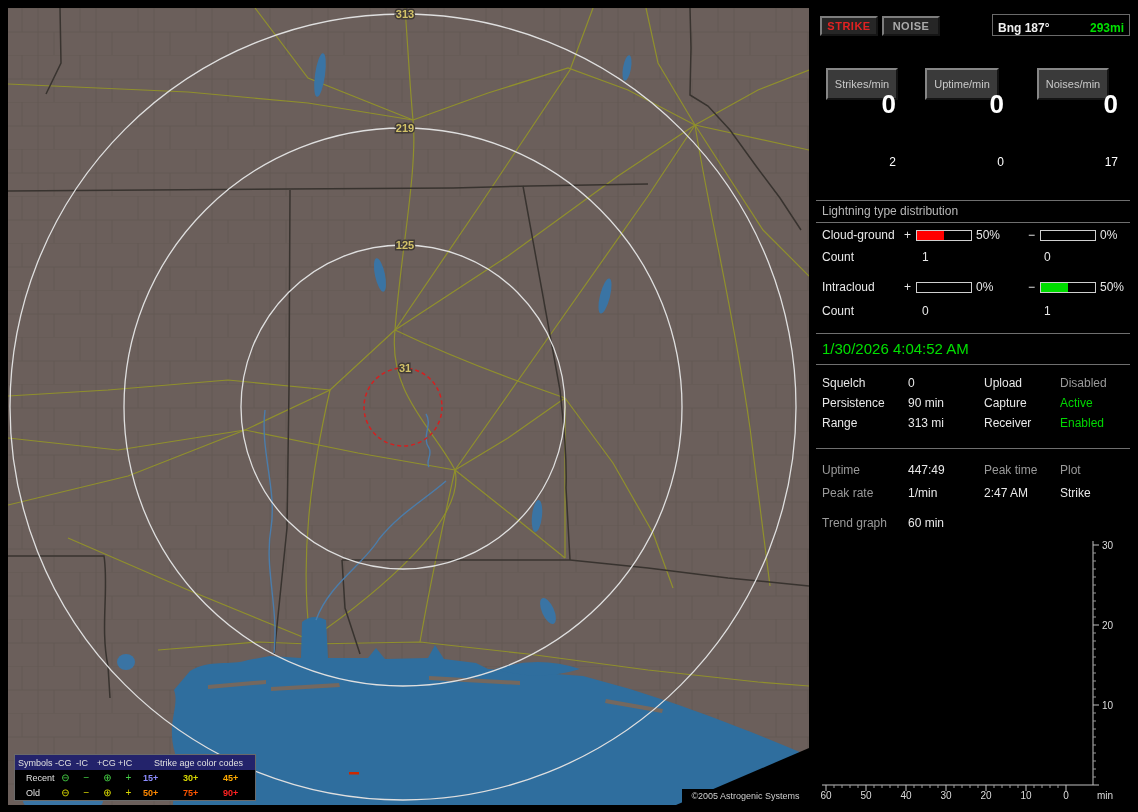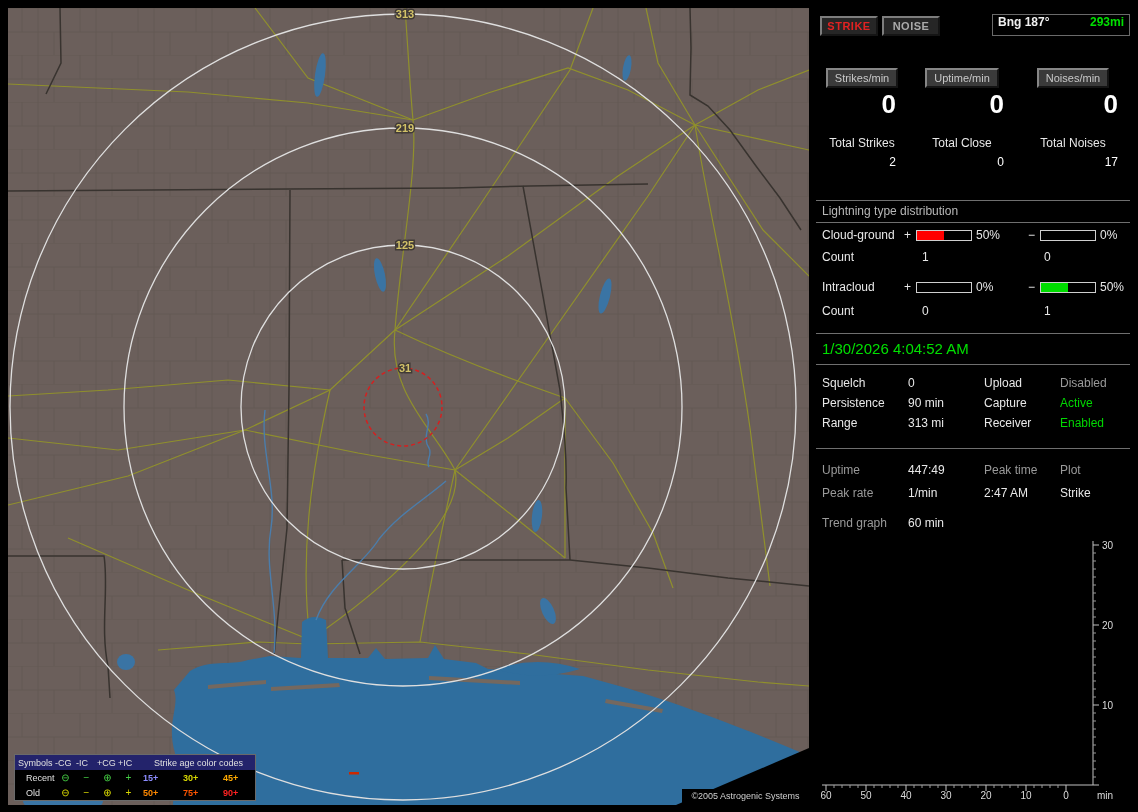--- a/index.html
+++ b/index.html
@@ -9,26 +9,26 @@
 #panel{position:absolute;left:816px;top:8px;width:314px;height:797px;background:#000}
 .abs{position:absolute}
 .lbl{font-size:12px;color:#e8e8e8;white-space:nowrap}
 .b{font-weight:normal}
 .dim{color:#9a9a9a}
 .grn{color:#00d800}
 .sep{left:0;width:314px;height:1px;background:#6f6f6f}
 .tbtn{position:absolute;width:58px;height:20px;background:#262626;border:2px solid;border-color:#7d7d7d #151515 #151515 #7d7d7d;font-family:inherit;font-size:11px;font-weight:bold;letter-spacing:.5px;cursor:pointer}
 .tbtn.strike{color:#e22222}
 .tbtn.noise{color:#aaa}
-.bng{width:138px;height:22px;background:#000;border:1px solid #6a6a6a;display:flex;justify-content:space-between;align-items:flex-start;padding:0 5px;font-size:12px}
+.bng{width:138px;height:22px;background:#000;border:1px solid #6a6a6a;display:flex;justify-content:space-between;align-items:flex-end;padding:0 5px;font-size:12px}
 .bng .lab{color:#f0f0f0;font-weight:bold}
 .bng .dist{color:#00e000;font-weight:bold}
 .statrow{left:0;width:314px;display:grid;grid-template-columns:92px 108px 114px}
 .scol{text-align:center}
-.ratehdr{display:inline-block;background:#3a3a3a;color:#c9c9c9;font-size:11px;padding:2px 7px;border:2px solid;border-color:#868686 #141414 #141414 #868686;white-space:nowrap}
+.ratehdr{display:inline-block;background:#3a3a3a;color:#c9c9c9;font-size:11px;padding:8px 7px;border:2px solid;border-color:#868686 #141414 #141414 #868686;white-space:nowrap}
 .zval{font-size:26px;font-weight:bold;color:#fff;text-align:right;padding-right:12px;line-height:1.1}
 .tlab{font-size:12px;color:#e8e8e8;text-align:center}
 .tval{font-size:12px;color:#fff;text-align:right;padding-right:12px}
 .bar{width:56px;height:11px;border:1px solid #cfcfcf;background:#000}
 .fill{height:100%}
 .fill.red{background:#f00}
 .fill.green{background:#00dd00}
 .dt{font-size:15px;font-weight:normal;color:#00e000;white-space:nowrap}
 .dist-title{font-size:12px;color:#b8b8b8}
 .legend{position:absolute;left:6px;bottom:4px;width:242px;background:#000;border:1px solid #6a6a6a;font-size:9px;color:#e0e0e0}
@@ -195,25 +195,20 @@
     <div class="abs statrow" style="top:60px">
       <div class="scol"><span class="ratehdr">Strikes/min</span></div>
       <div class="scol"><span class="ratehdr">Uptime/min</span></div>
       <div class="scol"><span class="ratehdr">Noises/min</span></div>
     </div>
     <div class="abs statrow" style="top:82px">
       <div class="zval">0</div>
       <div class="zval">0</div>
       <div class="zval">0</div>
     </div>
-    <div class="abs statrow" style="top:128px">
-      <div class="tlab">Total Strikes</div>
-      <div class="tlab">Total Close</div>
-      <div class="tlab">Total Noises</div>
-    </div>
     <div class="abs statrow" style="top:147px">
       <div class="tval">2</div>
       <div class="tval">0</div>
       <div class="tval">17</div>
     </div>
 
     <div class="abs sep" style="top:192px"></div>
     <div class="abs dist-title" style="left:6px;top:196px">Lightning type distribution</div>
     <div class="abs sep" style="top:214px"></div>
 

